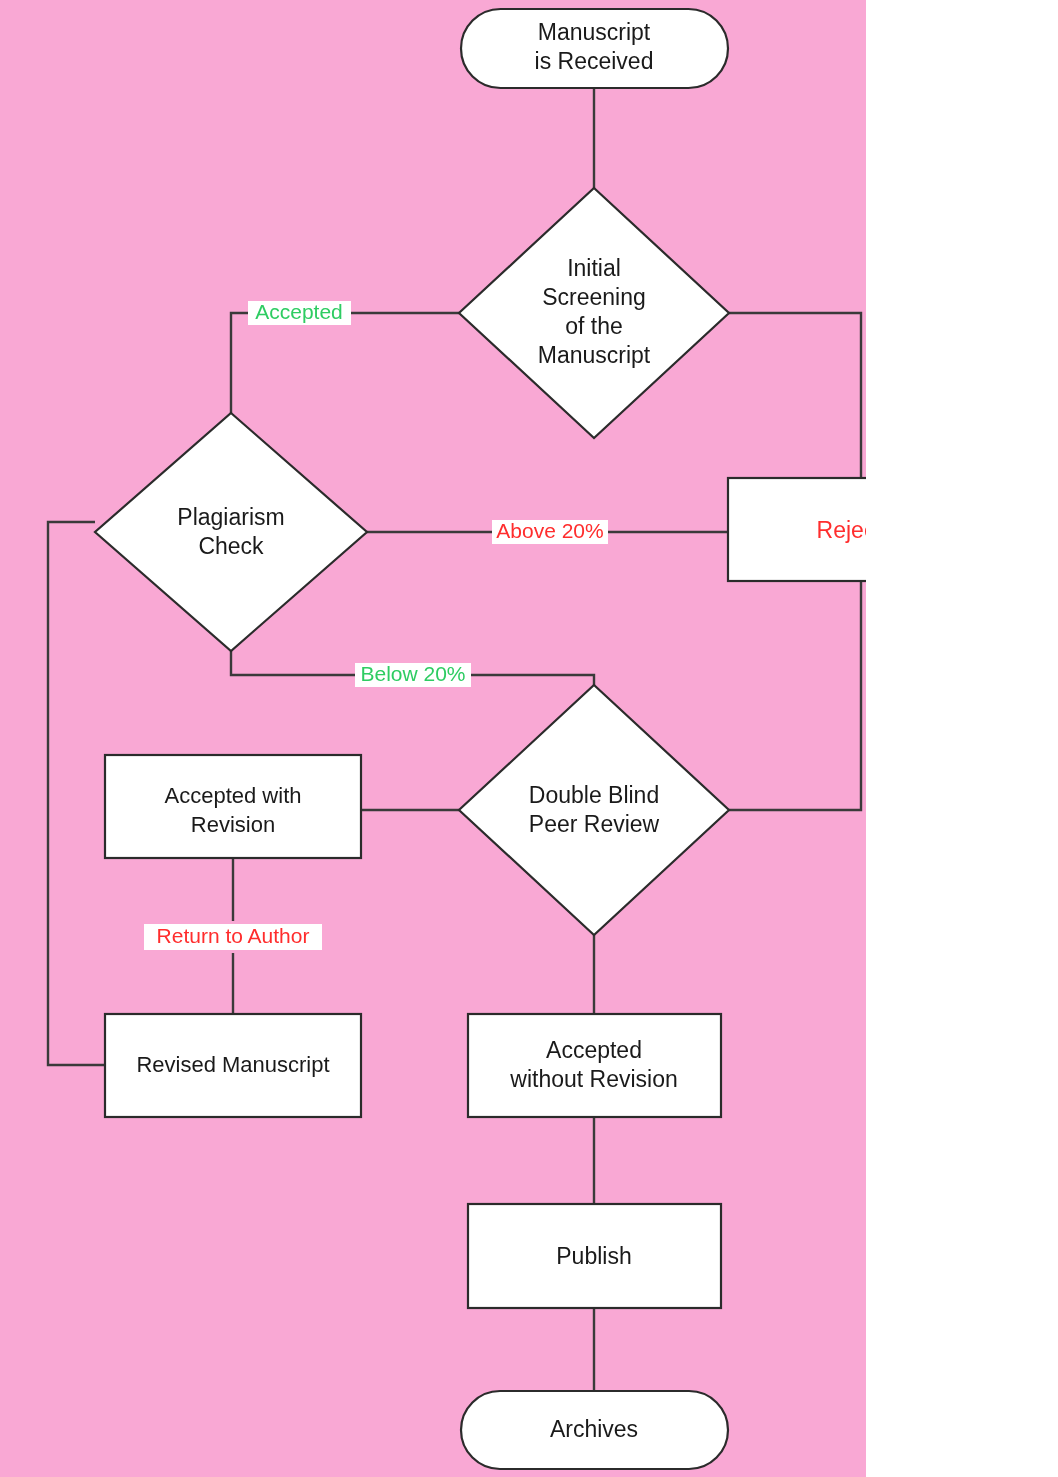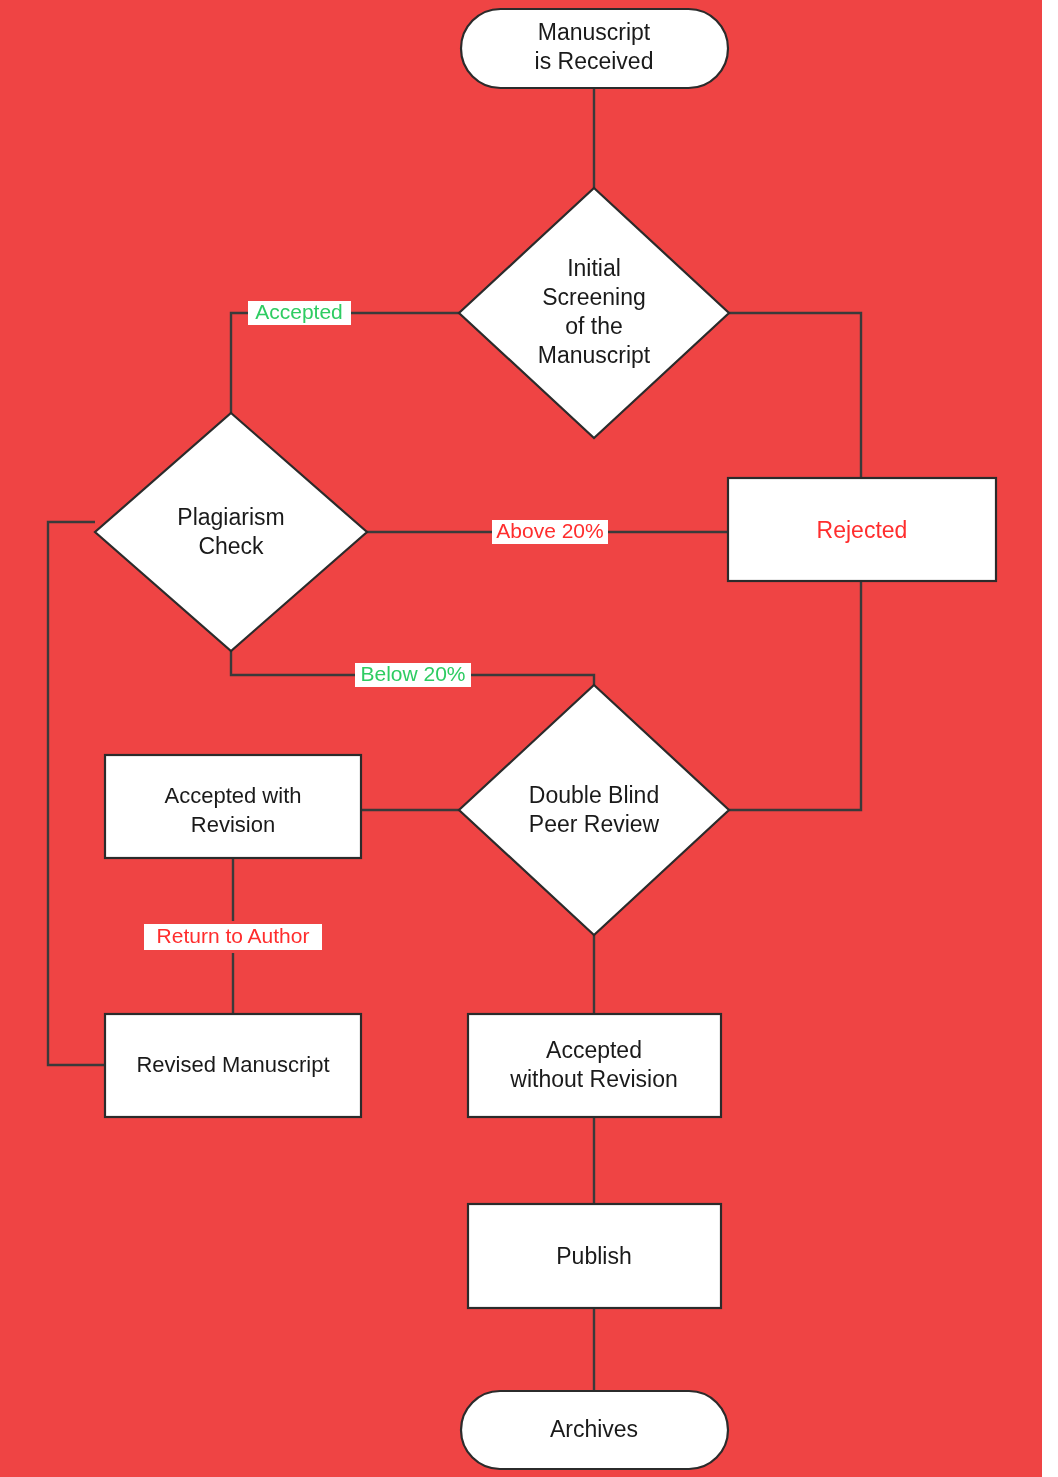--- a/index.html
+++ b/index.html
@@ -6,23 +6,23 @@
   html, body {
     margin: 0;
     padding: 0;
     background: #ffffff;
   }
   body {
     font-family: "Liberation Sans", sans-serif;
   }
   #flowchart-root {
     position: relative;
-    width: 1042px;
+    width: 866px;
     height: 1477px;
-    background: #ef4444;
+    background: #f9a8d4;
     overflow: hidden;
     text-decoration: underline;
   }
   svg#flow-svg {
     display: block;
     width: 1058px;
     height: 1477px;
   }
   .node-shape {
     fill: #ffffff;

